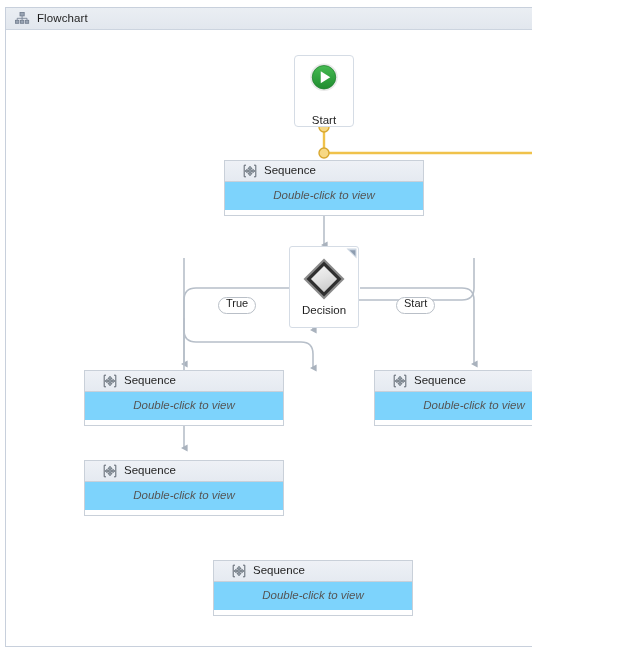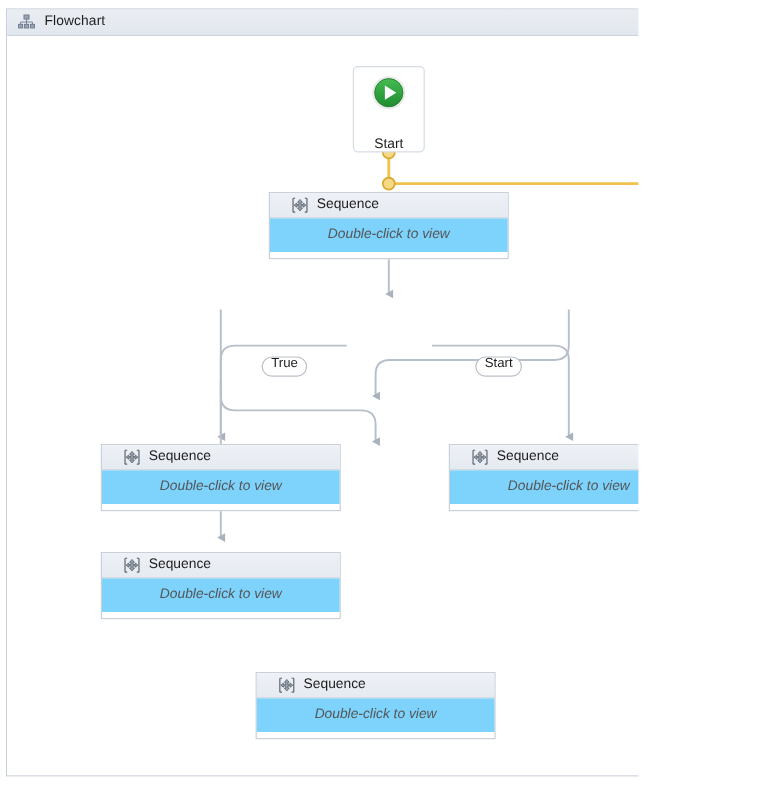--- a/index.html
+++ b/index.html
@@ -302,20 +302,32 @@
                      L7.9,7.6 L7.9,9.4 L9,9.4 L7,11.8 L5,9.4 L6.1,9.4 L6.1,7.6 L4.2,7.6 L4.2,8.7
                      L2,7 L4.2,5.3 L4.2,6.4 L6.1,6.4 L6.1,4.6 L5,4.6 Z" fill="#9aa3ae" stroke="#5d656f" stroke-width="0.7" stroke-linejoin="round"></path>
           </svg>
           <span class="seq-title">Sequence</span>
         </div>
         <div class="seq-body">
           <span class="seq-hint">Double-click to view</span>
         </div>
       </div>
 
+      <div class="node decision-node" style="left:283px; top:216px;">
+        <svg class="decision-glyph" viewBox="0 0 48 48">
+          <path d="M24,3.5 L44.5,24 L24,44.5 L3.5,24 Z" fill="#8a8a8a"></path>
+          <path d="M24,6.5 L41.5,24 L24,41.5 L6.5,24 Z" fill="#2f2f2f"></path>
+          <path d="M24,11 L37,24 L24,37 L11,24 Z" fill="url(#diamondGrad)" stroke="#9b9b9b" stroke-width="0.8"></path>
+        </svg>
+        <span class="decision-label">Decision</span>
+        <svg class="corner-marker" viewBox="0 0 11 11">
+          <path d="M0.5,0.5 L10.5,0.5 L10.5,10.5 Z" fill="#ccd6e2"></path>
+          <path d="M3.6,2.2 L9.4,2.2 L9.4,8 Z" fill="#8e9db0"></path>
+        </svg>
+      </div>
 
       <div class="edge-pill" style="left:212px; top:267px;">
         <span>True</span>
       </div>
       <div class="edge-pill" style="left:390px; top:267px;">
         <span>Start</span>
       </div>
 
       <div class="node seq-node" style="left:78px; top:340px; width:200px; height:56px;">
         <div class="seq-header">

